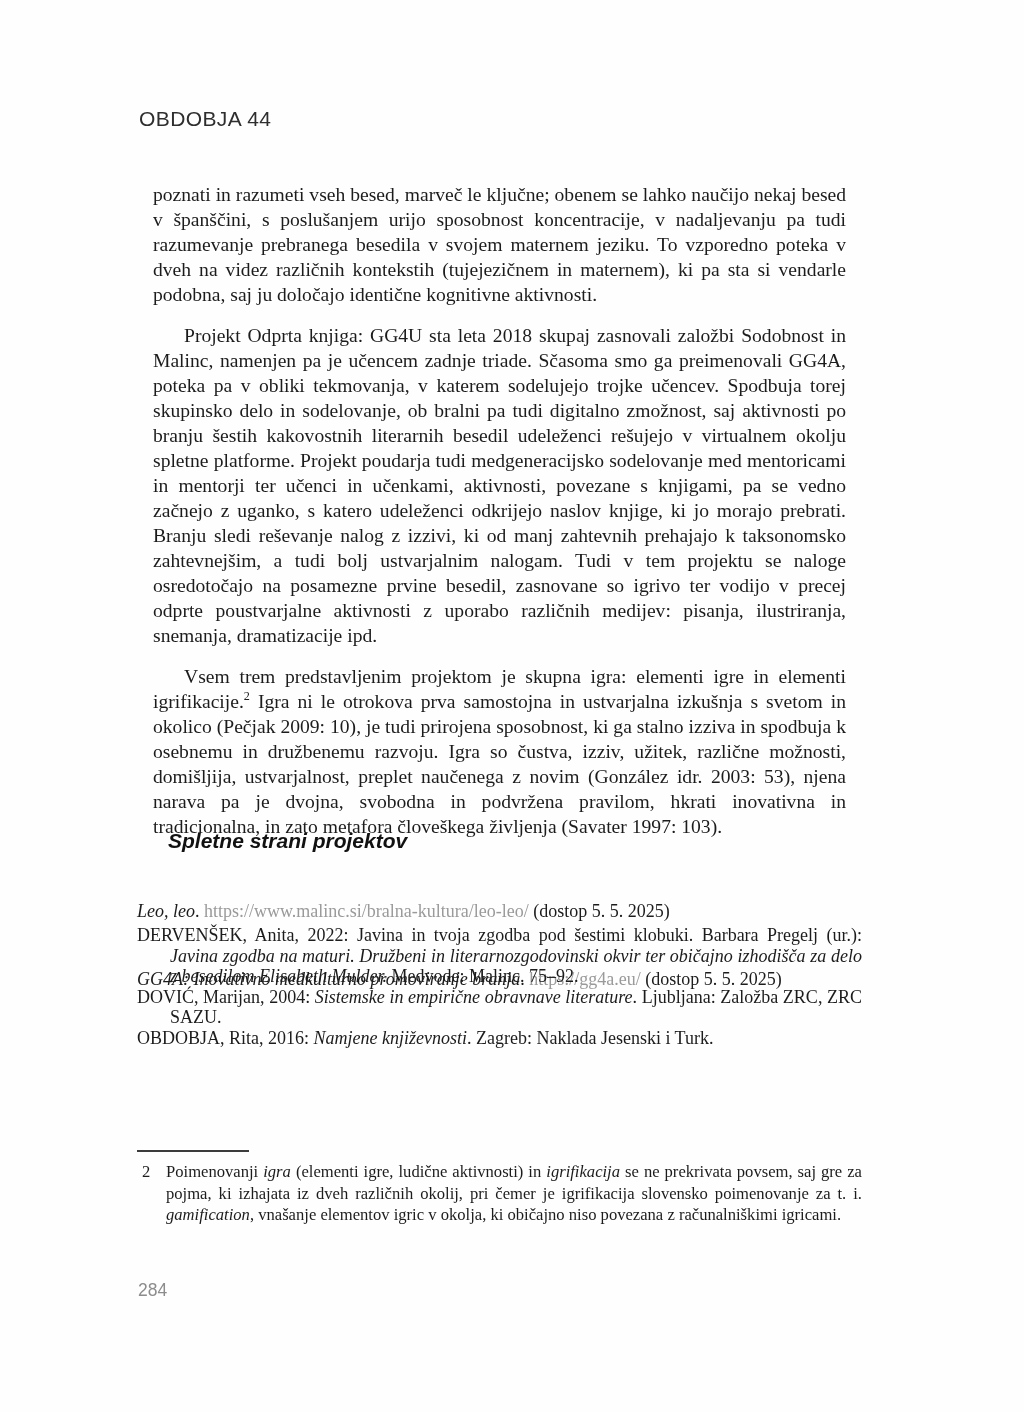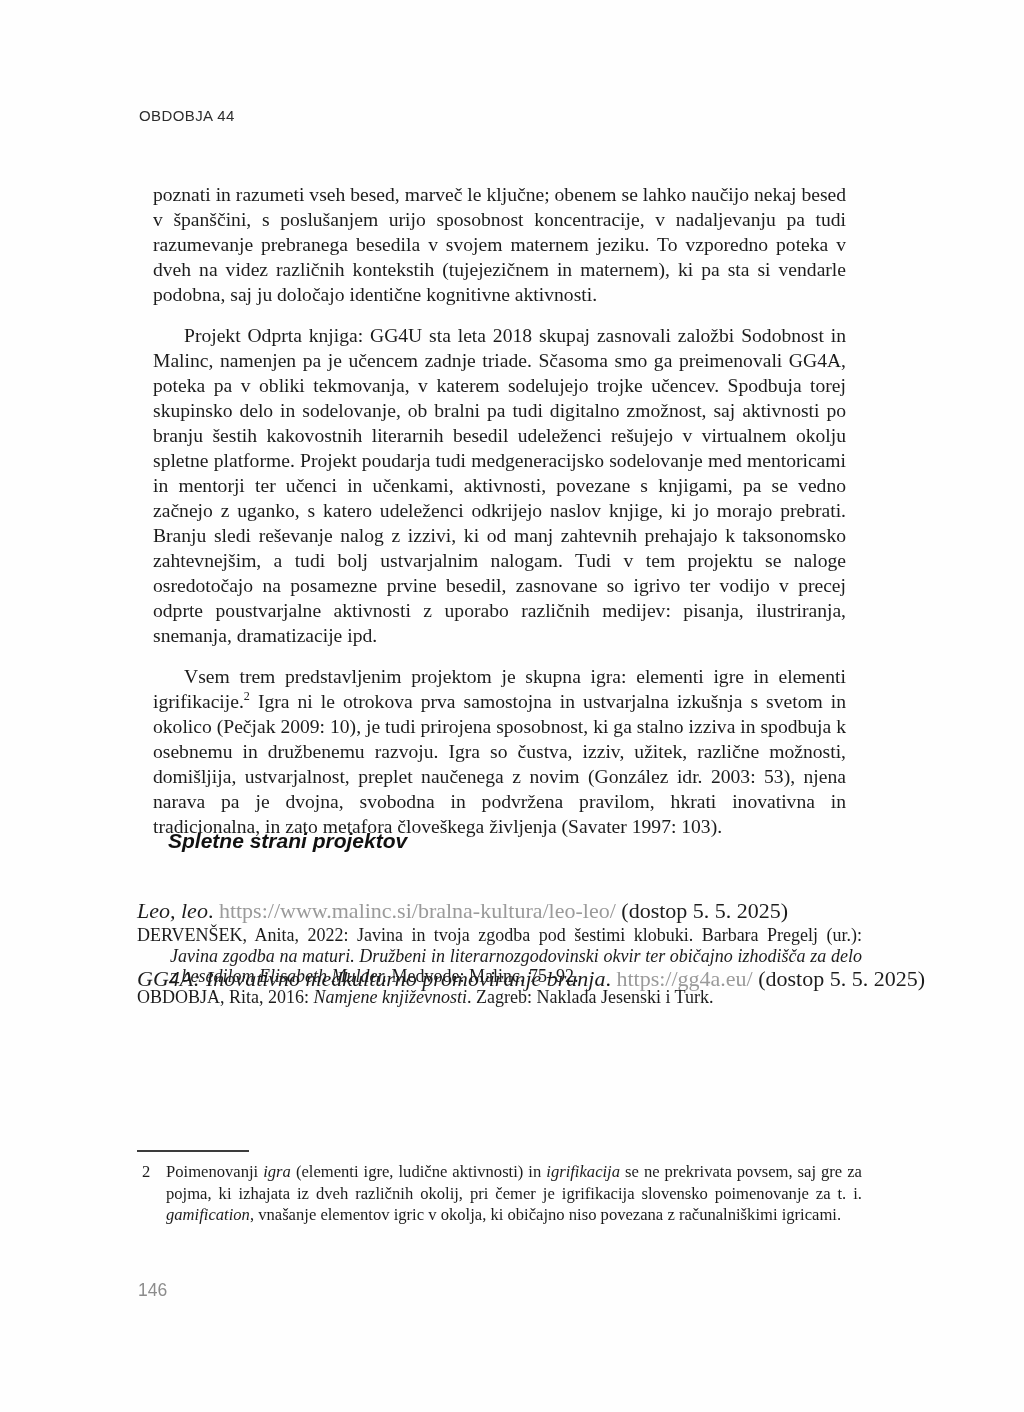--- a/index.html
+++ b/index.html
@@ -10,21 +10,21 @@
     background: #fefefe;
     overflow: hidden;
     font-family: "Liberation Serif", "DejaVu Serif", serif;
     color: #1c1c1c;
   }
   .col { position: absolute; left: 137px; width: 725px; }
 
   .running-head {
     position: absolute; top: 107px; left: 139px;
     font-family: "Liberation Sans", "DejaVu Sans", sans-serif;
-    font-size: 15px; letter-spacing: 0.4px; color: #2e2e2e;
+    font-size: 21px; letter-spacing: 0.4px; color: #2e2e2e;
   }
 
   .body-text { top: 166px; }
   .para {
     margin: 16px;
     font-size: 19.6px;
     line-height: 25px;
     text-align: justify;
     text-justify: inter-word;
   }
@@ -38,21 +38,21 @@
     font-weight: bold;
     font-size: 21px;
     line-height: 26px;
     color: #111111;
     font-style: italic;
   }
 
   .weblinks { top: 828px; }
   .weblinks .entries { margin-top: 2px; }
   .weblink-line {
-    font-size: 22px;
+    font-size: 18px;
     line-height: 22px;
     white-space: nowrap;
     margin-top: 46px;
   }
 
   .literature { top: 918px; }
   .literature .entries { margin-top: 7px; }
   .reference {
     font-size: 18px;
     line-height: 20.6px;
@@ -104,27 +104,28 @@
     <h2 class="section-heading">Spletne strani projektov</h2>
     <div class="entries">
         <div class="weblink-line"><i>Leo, leo</i><span>. </span><span class="url">https://www.malinc.si/bralna-kultura/leo-leo/</span><span> (dostop 5. 5. 2025)</span></div>
         <div class="weblink-line"><i>GG4A: Inovativno medkulturno promoviranje branja</i><span>. </span><span class="url">https://gg4a.eu/</span><span> (dostop 5. 5. 2025)</span></div>
       </div>
   </div>
 
   <div class="col literature">
     <div class="entries">
         <div class="reference"><span>DERVENŠEK, Anita, 2022: Javina in tvoja zgodba pod šestimi klobuki. Barbara Pregelj (ur.): </span><i>Javina zgodba na maturi. Družbeni in literarnozgodovinski okvir ter običajno izhodišča za delo z besedilom Elisabeth Mulder.</i><span> Medvode: Malinc. 75–92.</span></div>
+        <div class="reference"><span>DOVIĆ, Marijan, 2004: </span><i>Sistemske in empirične obravnave literature</i><span>. Ljubljana: Založba ZRC, ZRC SAZU.</span></div>
         <div class="reference"><span>OBDOBJA, Rita, 2016: </span><i>Namjene književnosti</i><span>. Zagreb: Naklada Jesenski i Turk.</span></div>
       </div>
   </div>
 
   <div class="col footnote-block">
     <div class="footnote-rule"></div>
     <div class="footnote">
       <span class="fn-num">2</span>
       <span><span>Poimenovanji </span><i>igra</i><span> (elementi igre, ludične aktivnosti) in </span><i>igrifikacija</i><span> se ne prekrivata povsem, saj gre za pojma, ki izhajata iz dveh različnih okolij, pri čemer je igrifikacija slovensko poimenovanje za t. i. </span><i>gamification</i><span>, vnašanje elementov igric v okolja, ki običajno niso povezana z računalniškimi igricami.</span></span>
     </div>
   </div>
 
-  <div class="page-number">146</div>
+  <div class="page-number">284</div>
 
 </div>
 
 </body></html>

